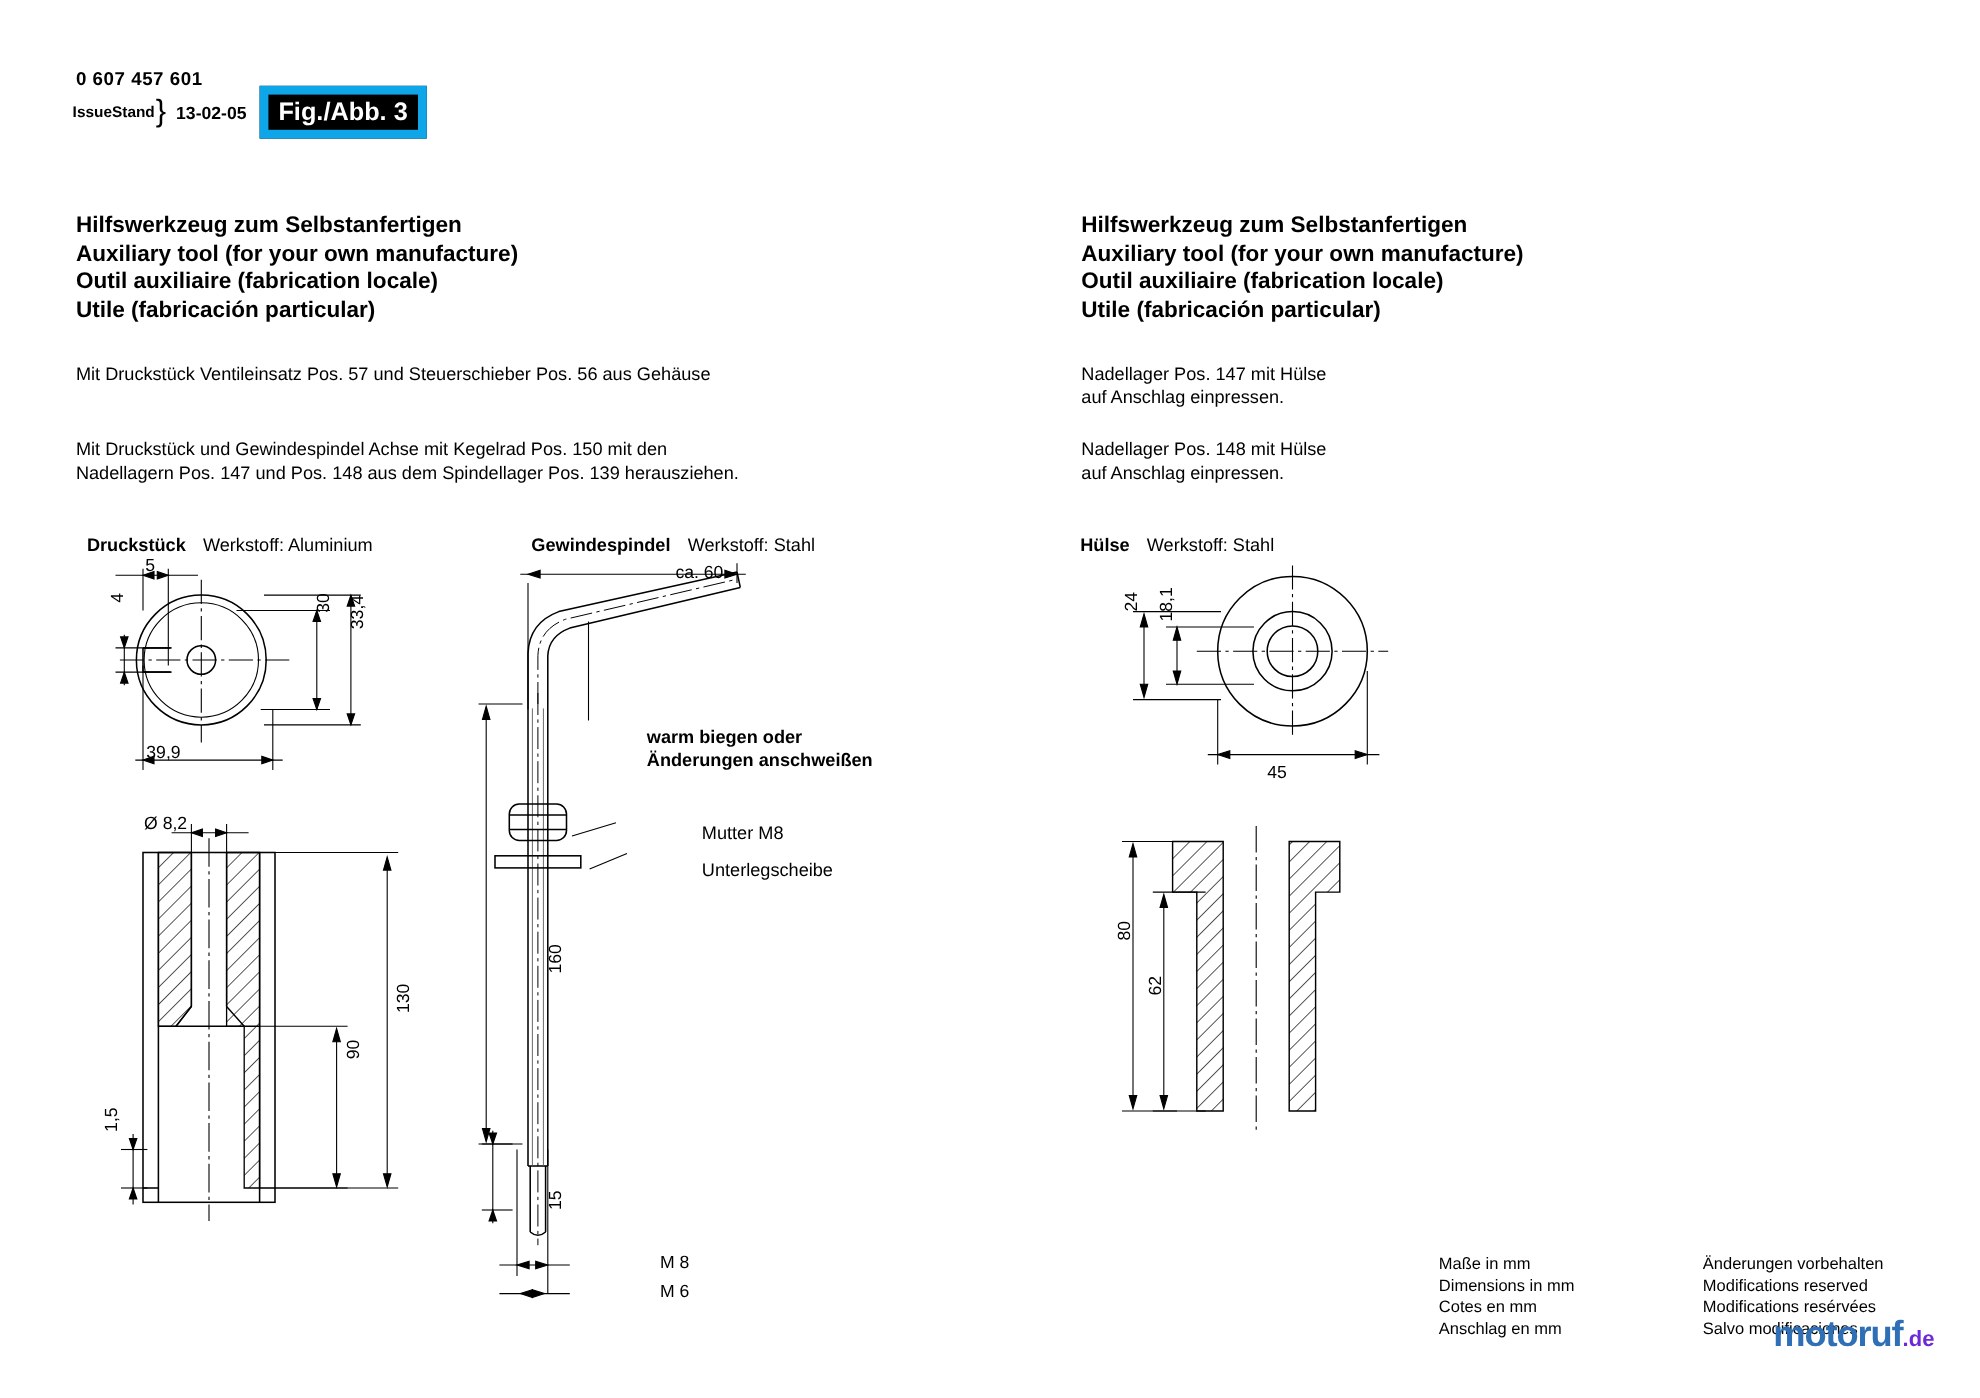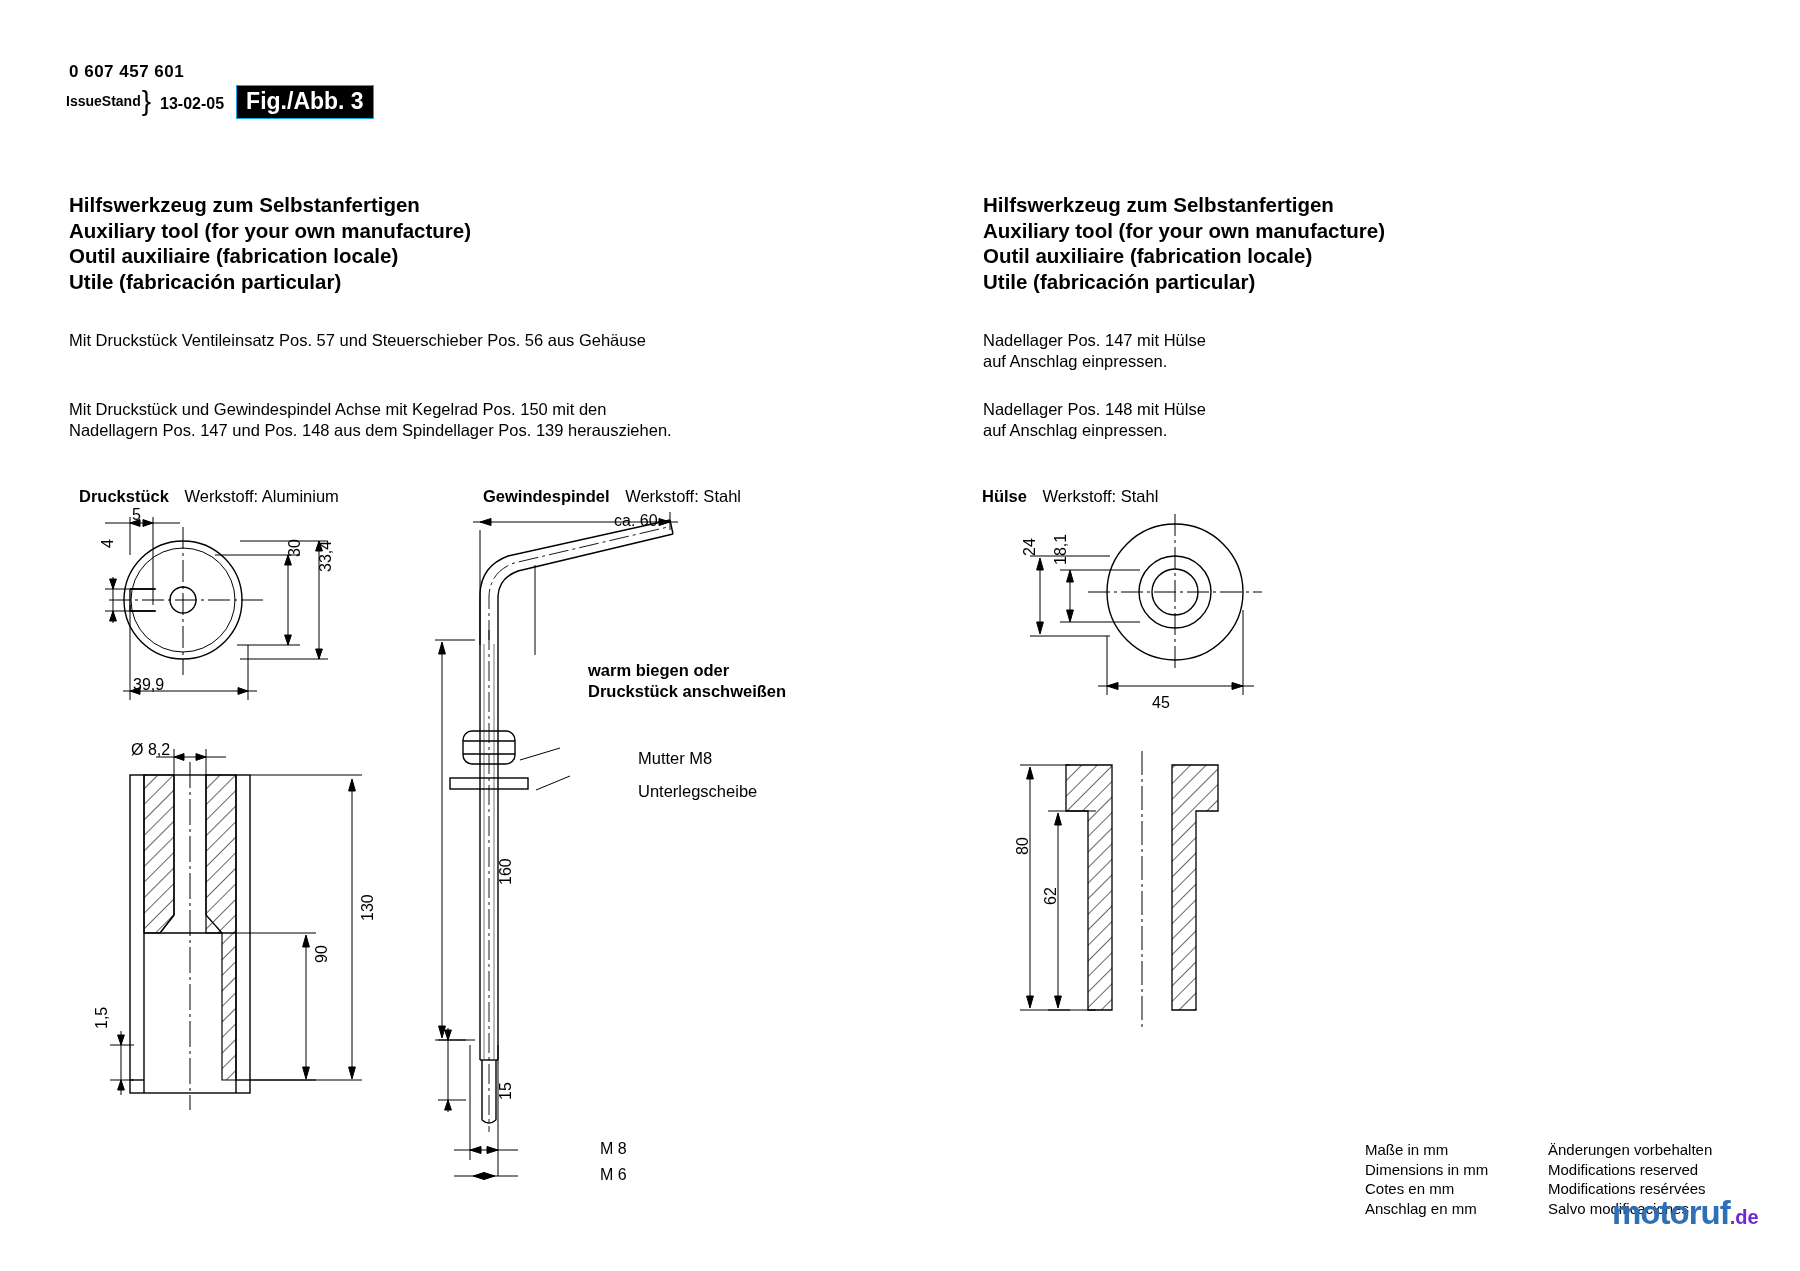--- a/index.html
+++ b/index.html
@@ -13,21 +13,21 @@
 
   
   #doc-number{left:69px;top:62px;font-size:17px;font-weight:bold;letter-spacing:.5px;}
   #issue-block{left:66px;top:84px;display:flex;align-items:center;height:34px;}
   #issue-stack{display:flex;font-size:14px;font-weight:bold;line-height:14px;}
   #issue-brace{font-size:28px;line-height:26px;margin-left:1px;margin-top:-1px;font-weight:400;}
   #issue-date{font-size:16px;font-weight:bold;margin-left:9px;margin-top:5px;}
   #fig-badge{
     margin-left:12px;margin-top:1px;background:#000;color:#fff;
     font-size:23px;font-weight:bold;padding:3px 9px 5px 9px;line-height:24px;
-    border:1px solid #0ea5e9;
+    border:8px solid #0ea5e9;
   }
 
   
   .heading-block{font-size:20.5px;font-weight:bold;line-height:25.5px;white-space:nowrap;}
   .para{font-size:16.5px;line-height:21px;white-space:nowrap;}
   .part-label{font-size:16.5px;white-space:nowrap;}
   .part-label b{font-weight:bold;}
   .dim-txt{position:absolute;font-size:16px;line-height:16px;white-space:nowrap;}
   .dim-txt.vert{transform:rotate(-90deg);transform-origin:left top;}
   .note{position:absolute;font-size:16.5px;line-height:21px;white-space:nowrap;}
@@ -317,21 +317,21 @@
   </svg>
 
   <div class="dim-txt" style="left:614px;top:513px;">ca. 60</div>
   <div class="dim-txt vert" style="left:498px;top:885px;">160</div>
   <div class="dim-txt vert" style="left:498px;top:1100px;">15</div>
   <div class="dim-txt" style="left:600px;top:1141px;">M 8</div>
   <div class="dim-txt" style="left:600px;top:1167px;">M 6</div>
 
   <div class="note" style="left:588px;top:660px;font-weight:bold;">
     <div>warm biegen oder</div>
-    <div>Druckstück anschweißen</div>
+    <div>Änderungen anschweißen</div>
   </div>
   <div class="note" style="left:638px;top:748px;">Mutter M8</div>
   <div class="note" style="left:638px;top:781px;">Unterlegscheibe</div>
 
   <svg style="left:1030px;top:520px;" width="280" height="170" viewBox="0 0 280 170">
     <g fill="none" stroke="#000" stroke-width="1.4">
       <circle cx="145" cy="72" r="68"></circle>
       <circle cx="145" cy="72" r="36"></circle>
       <circle cx="145" cy="72" r="23"></circle>
     </g>
@@ -396,21 +396,21 @@
       <line x1="48" y1="270" x2="96" y2="270"></line>
       <line x1="58" y1="75" x2="58" y2="266"></line>
       <polygon points="58,73 54.6,85 61.4,85"></polygon>
       <polygon points="58,268 54.6,256 61.4,256"></polygon>
     </g>
   </svg>
 
   <div class="dim-txt vert" style="left:1015px;top:855px;">80</div>
   <div class="dim-txt vert" style="left:1043px;top:905px;">62</div>
 
-  <div class="legend" style="left:1365px;top:1140px;">
+  <div class="legend" style="left:1308px;top:1140px;">
     <div>Maße in mm</div>
     <div>Dimensions in mm</div>
     <div>Cotes en mm</div>
     <div>Anschlag en mm</div>
   </div>
 
   <div class="legend" style="left:1548px;top:1140px;">
     <div>Änderungen vorbehalten</div>
     <div>Modifications reserved</div>
     <div>Modifications resérvées</div>

